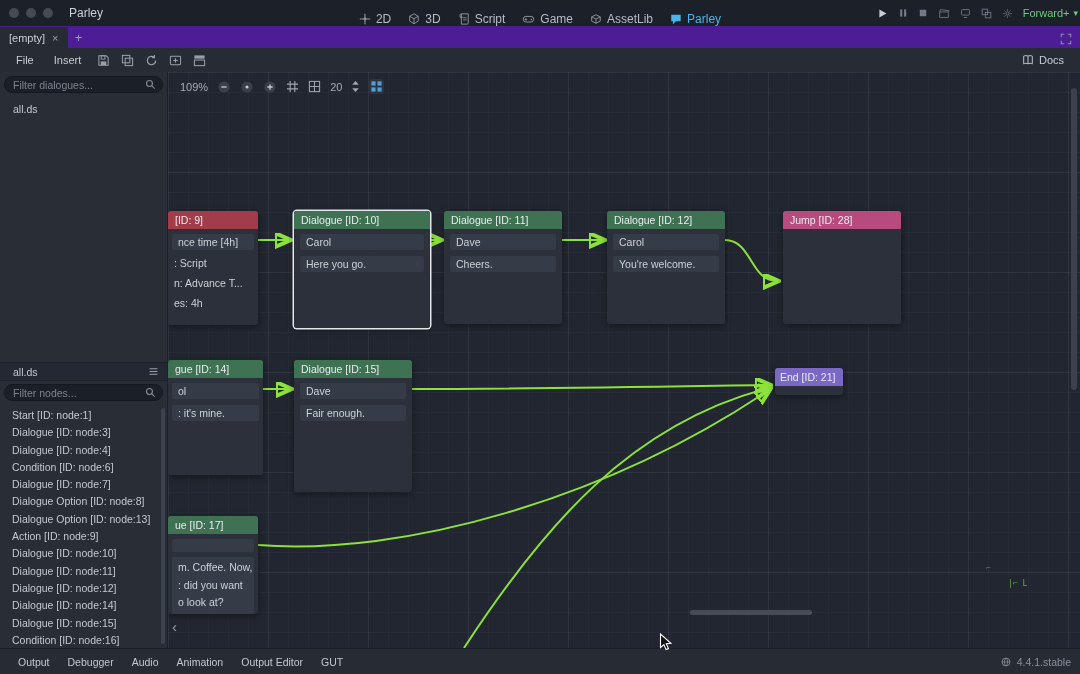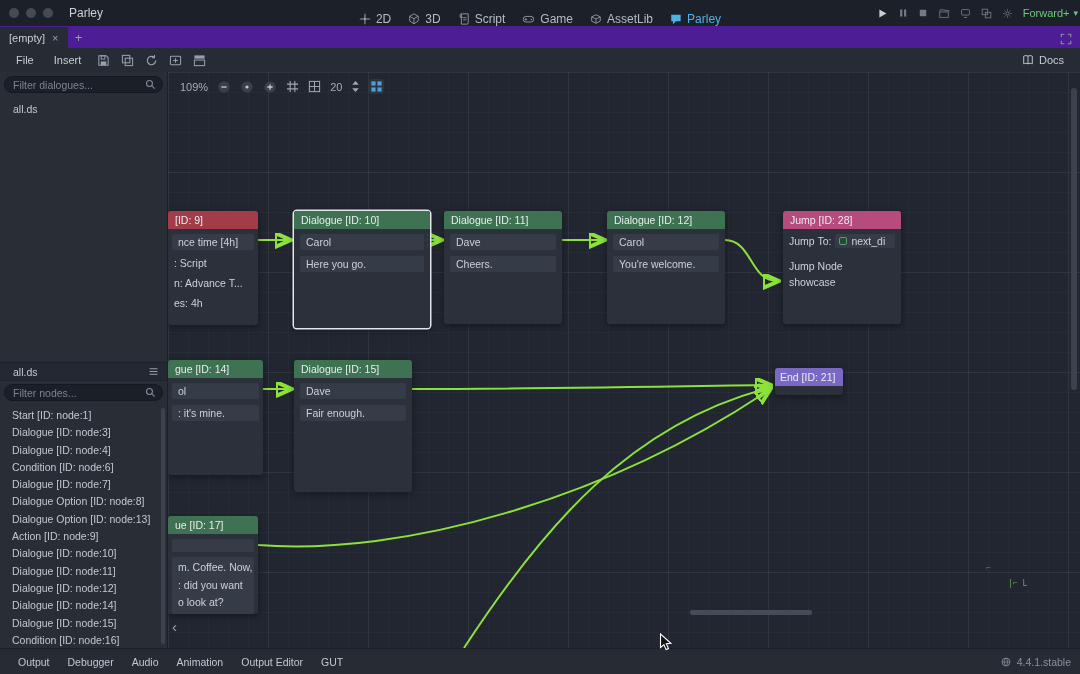--- a/index.html
+++ b/index.html
@@ -396,33 +396,20 @@
     <div class="gnode" style="left:439px;top:139px;width:118px;height:113px">
       <div class="hdr dialogue">Dialogue [ID: 12]</div>
       <div class="nbody">
         <div class="field">Carol</div>
         <div class="field">You're welcome.</div>
       </div>
     </div>
 
     <div class="gnode" style="left:615px;top:139px;width:118px;height:113px">
       <div class="hdr jump">Jump [ID: 28]</div>
-      <div class="nbody">
-        <div class="jrow">
-          <span class="jlabel">Jump To:</span>
-          <span class="jfield">
-            <i class="jicon"></i>
-            <span>next_di</span>
-          </span>
-        </div>
-        <div class="jnote">
-          <div>Jump Node</div>
-          <div>showcase</div>
-        </div>
-      </div>
     </div>
 
     <div class="gnode" style="left:0;top:288px;width:95px;height:115px">
       <div class="hdr dialogue">gue [ID: 14]</div>
       <div class="nbody" style="padding:5px 4px">
         <div class="field">ol</div>
         <div class="field">: it's mine.</div>
       </div>
     </div>
 

